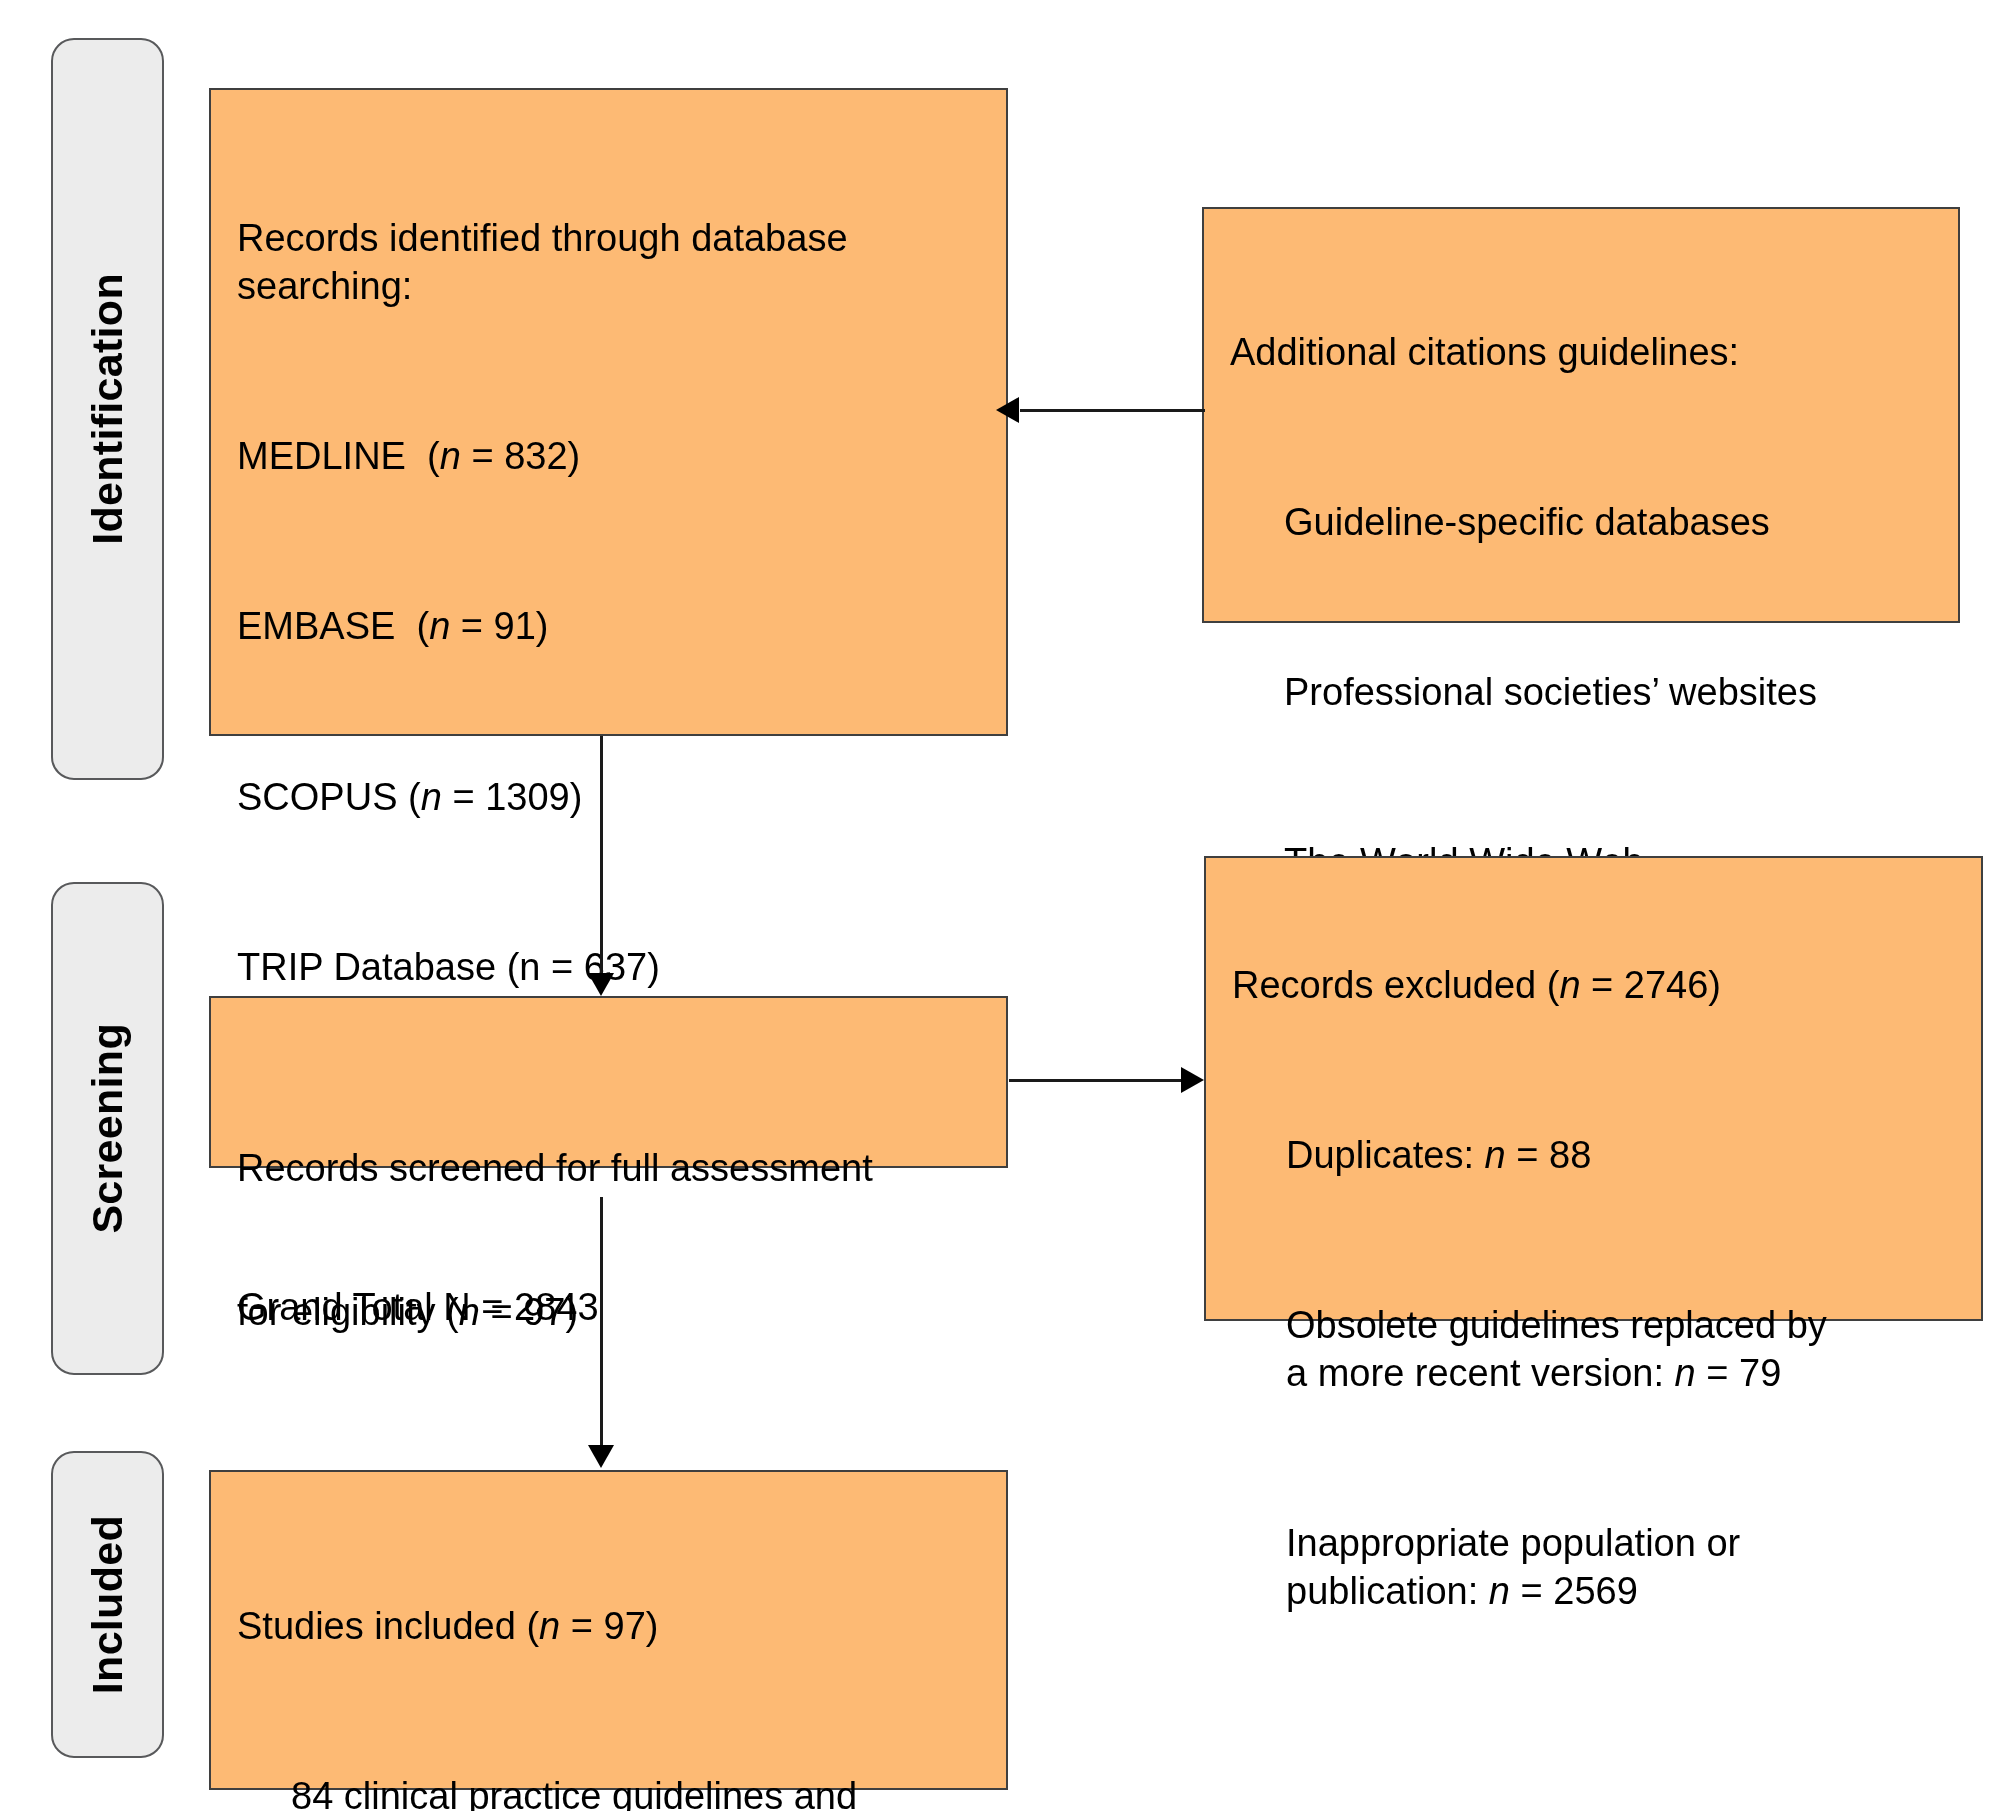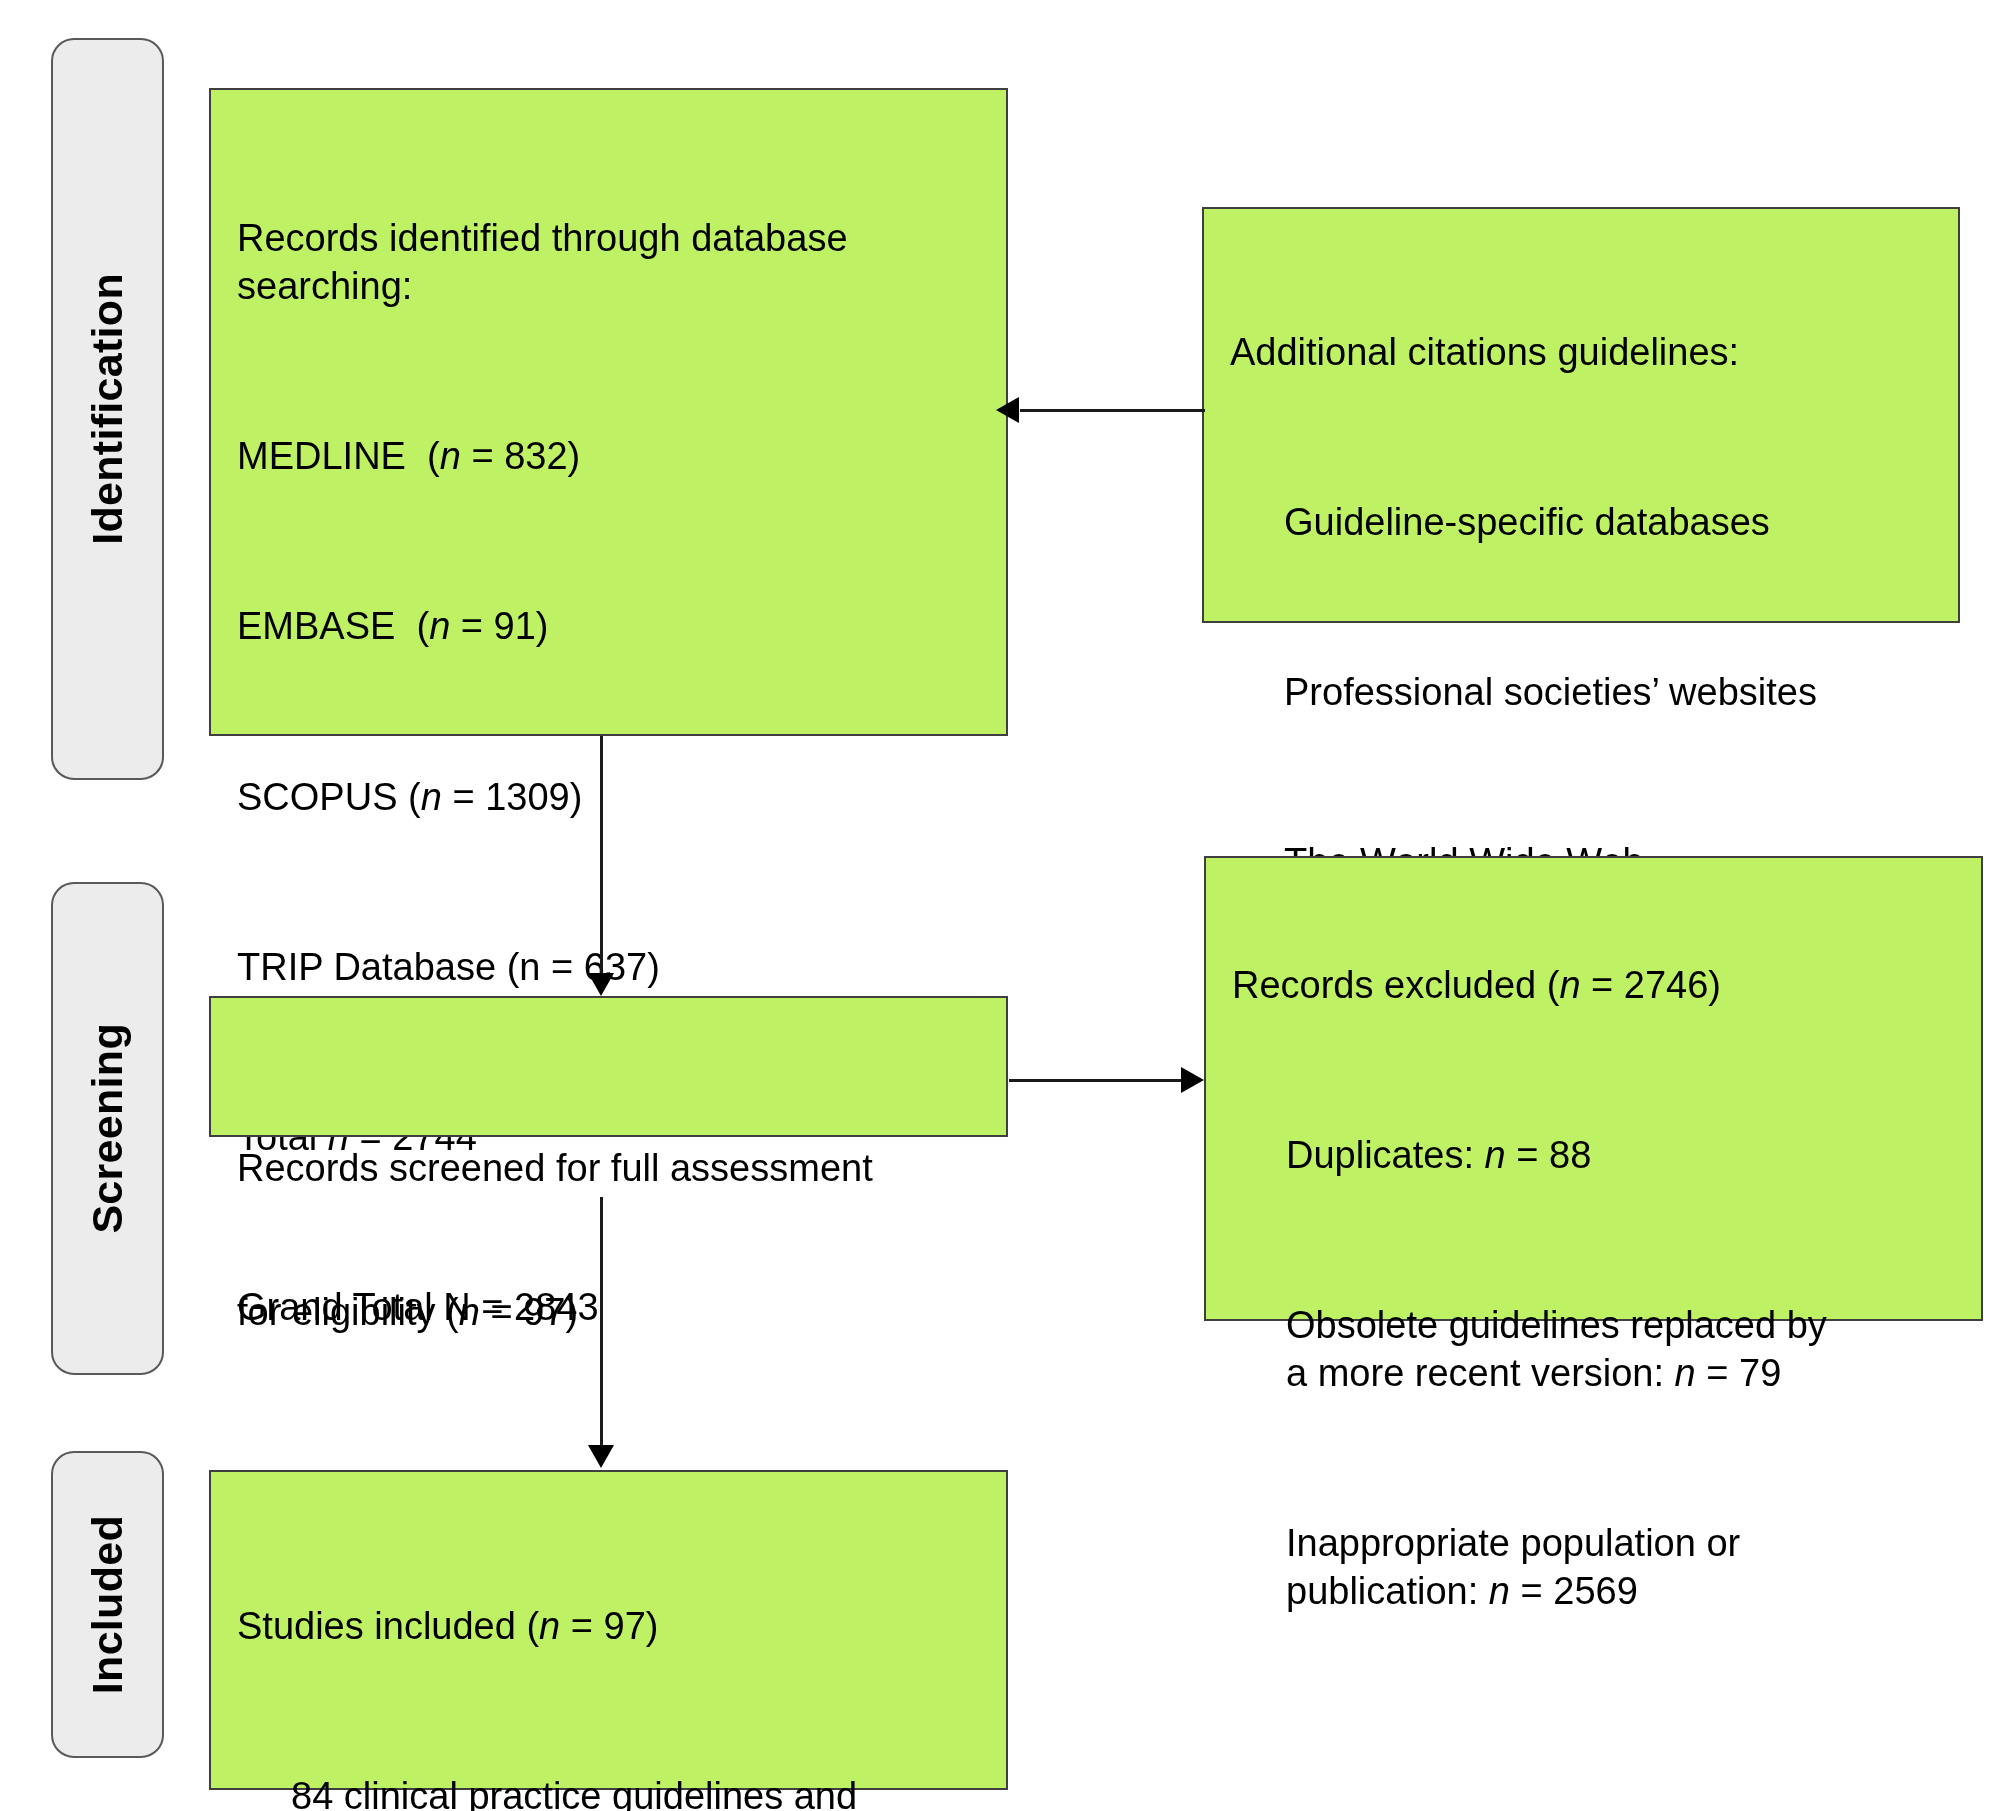--- a/index.html
+++ b/index.html
@@ -37,21 +37,21 @@
     font-size: 43px;
     letter-spacing: 0.3px;
     line-height: 1;
     white-space: nowrap;
     color: #000000;
   }
 
   
   .flow-box {
     position: absolute;
-    background: #bef264;
+    background: #fdba74;
     border: 2.1px solid #3f3f3f;
     box-sizing: border-box;
   }
   .box-text {
     position: absolute;
     font-size: 38px;
     line-height: 1.27;
     color: #000000;
     white-space: pre-wrap;
   }
@@ -130,21 +130,21 @@
   <div class="flow-box" style="left:1202px; top:207px; width:758px; height:416px;">
     <div class="box-text" style="left:26px; top:22px; width:707px;">
       <span class="line gap-after">Additional citations guidelines:</span>
       <span class="line indent gap-after">Guideline-specific databases</span>
       <span class="line indent gap-after">Professional societies’ websites</span>
       <span class="line indent gap-after">The World Wide Web</span>
       <span class="line indent">Total <em class="n">n</em> = 99</span>
     </div>
   </div>
 
-  <div class="flow-box" style="left:209px; top:996px; width:799px; height:141px;">
+  <div class="flow-box" style="left:209px; top:996px; width:799px; height:172px;">
     <div class="box-text" style="left:26px; top:49px; width:748px;">
       <span class="line">Records screened for full assessment</span>
       <span class="line">for eligibility (<em class="n">n</em> = 97)</span>
     </div>
   </div>
 
   <div class="flow-box" style="left:1204px; top:856px; width:779px; height:465px;">
     <div class="box-text" style="left:26px; top:6px; width:727px;">
       <span class="line gap-after">Records excluded (<em class="n">n</em> = 2746)</span>
       <span class="line indent gap-after">Duplicates: <em class="n">n</em> = 88</span>

